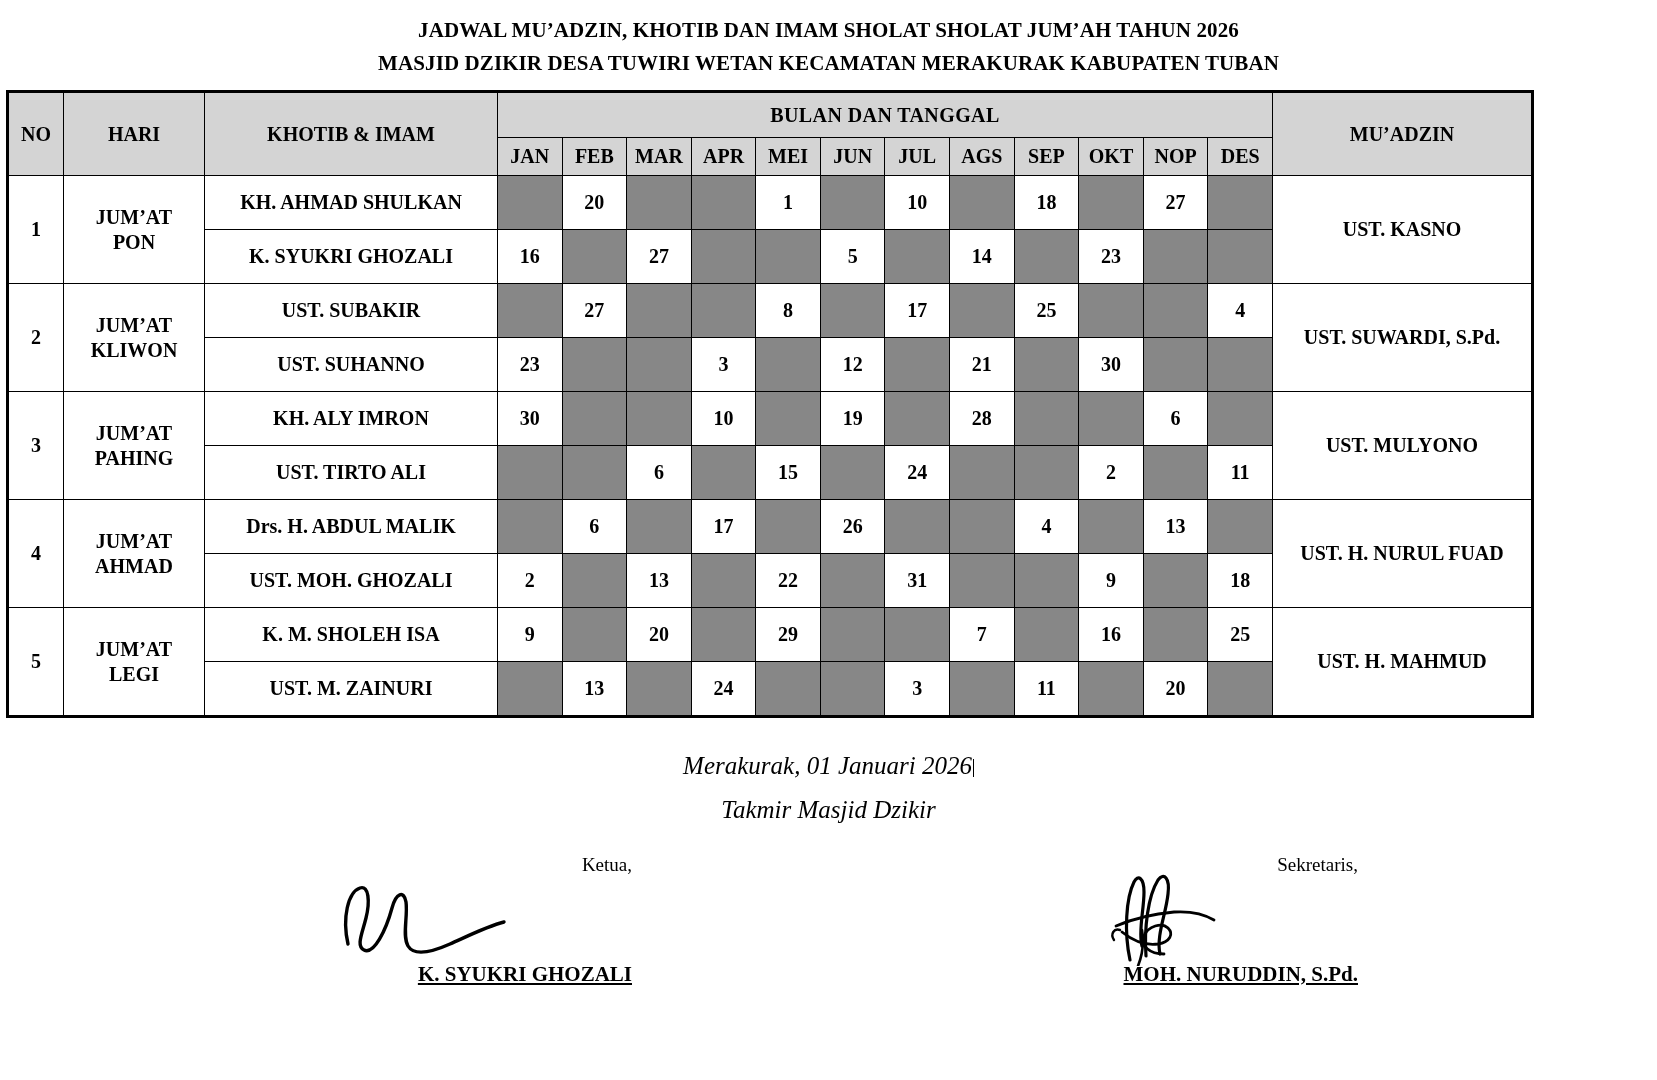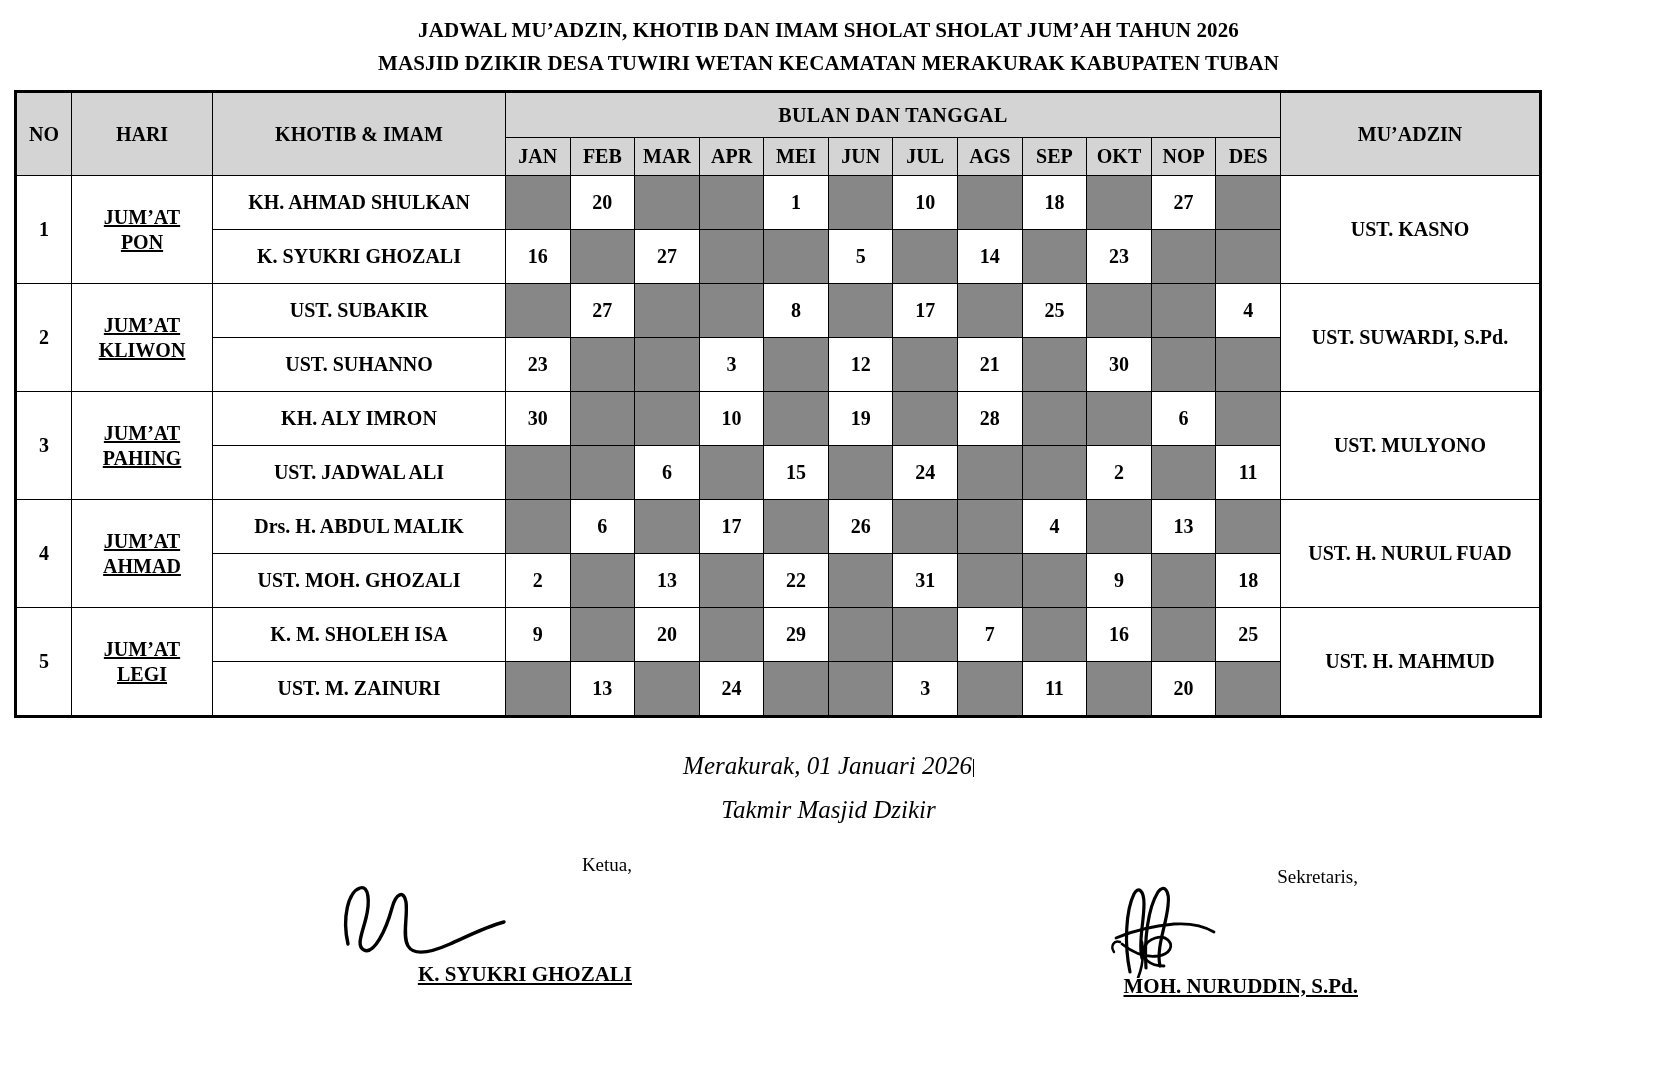--- a/index.html
+++ b/index.html
@@ -16,21 +16,21 @@
   .titles{text-align:center;padding-top:14px;}
   .title-line{
     font-weight:bold;
     font-size:21px;
     letter-spacing:.1px;
     line-height:1.55;
     white-space:nowrap;
   }
 
   
-  .table-wrap{margin:11px 14px 0 14px;}
+  .table-wrap{margin:11px 14px 0 6px;}
   table.sched{
     border-collapse:collapse;
     width:1528px;
     table-layout:fixed;
     border:3px solid #000;
   }
   table.sched th, table.sched td{
     border:1.5px solid #000;
     text-align:center;
     vertical-align:middle;
@@ -42,21 +42,21 @@
   .th-no{width:54px;}
   .th-hari{width:140px;}
   .th-khotib{width:292px;}
   .th-month{width:66px;font-size:19px;}
   .th-muadzin{width:258px;}
   .th-bulan{font-size:21px;height:44px;letter-spacing:.4px;}
   .th-mainrow{height:44px;}
   .th-monthrow{height:38px;}
 
   td.no-cell{font-size:20px;}
-  td.hari-cell{font-size:20px;line-height:1.25;text-decoration:underline;}
+  td.hari-cell{font-size:20px;line-height:1.25;}
   td.name-cell{
     text-align:left;
     padding-left:10px;
     font-size:20px;
     height:53px;
     white-space:nowrap;
   }
   td.date-cell{height:53px;font-size:20px;}
   td.date-cell.off{background:#878787;}
   td.muadzin-cell{font-size:20px;}
@@ -83,21 +83,21 @@
     position:relative;
     margin-top:22px;
     height:170px;
   }
   .sign-block{
     position:absolute;
     text-align:right;
     width:420px;
   }
   .sign-left{left:212px;top:0;}
-  .sign-right{left:938px;top:12px;}
+  .sign-right{left:938px;top:0;}
   .sign-role{font-size:19px;}
   .sign-space{height:86px;position:relative;}
   .sign-name{
     font-size:21px;font-weight:bold;
     text-decoration:underline;
     white-space:nowrap;
   }
   .sig-svg{position:absolute;left:50%;transform:translateX(-50%);top:-6px;}
 </style>
 </head>
@@ -223,21 +223,21 @@
             <td class="date-cell">19</td>
             <td class="date-cell off"></td>
             <td class="date-cell">28</td>
             <td class="date-cell off"></td>
             <td class="date-cell off"></td>
             <td class="date-cell">6</td>
             <td class="date-cell off"></td>
             <td class="muadzin-cell" rowspan="2">UST. MULYONO</td>
           </tr>
           <tr>
-            <td class="name-cell">UST. JADWAL ALI</td>
+            <td class="name-cell">UST. TIRTO ALI</td>
             <td class="date-cell off"></td>
             <td class="date-cell off"></td>
             <td class="date-cell">6</td>
             <td class="date-cell off"></td>
             <td class="date-cell">15</td>
             <td class="date-cell off"></td>
             <td class="date-cell">24</td>
             <td class="date-cell off"></td>
             <td class="date-cell off"></td>
             <td class="date-cell">2</td>

